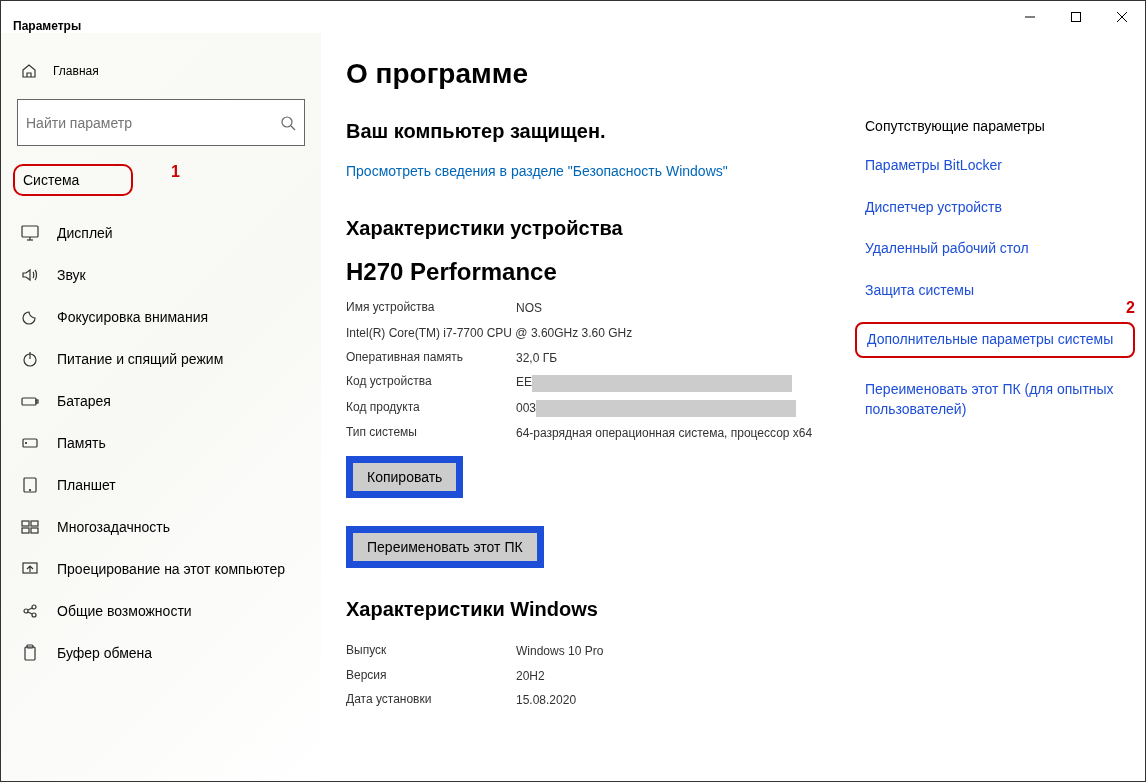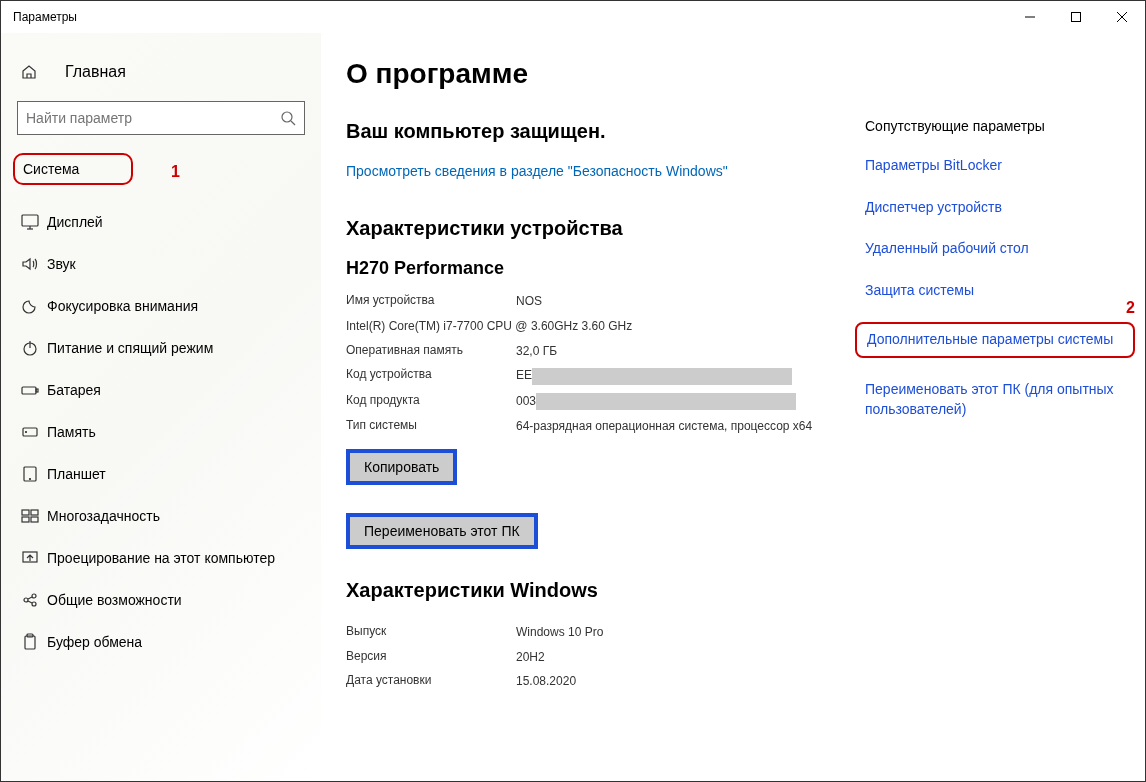--- a/index.html
+++ b/index.html
@@ -1,56 +1,56 @@
 <!DOCTYPE html>
 <html><head>
 <meta charset="utf-8">
 <style>
 * { margin: 0; padding: 0; box-sizing: border-box; font-family: "Segoe UI", Arial, sans-serif; }
 body { background: #fff; width: 1146px; height: 782px; overflow: hidden; border: 1px solid #333; position: relative; }
 
-.titlebar { height: 32px; display: flex; align-items: center; justify-content: space-between; padding-left: 12px; }
+.titlebar { height: 32px; display: flex; align-items: flex-end; justify-content: space-between; padding-left: 12px; font-weight: bold; }
 .titlebar-title { font-size: 12px; color: #000; }
 .window-controls { display: flex; }
 .window-btn { width: 46px; height: 32px; display: flex; align-items: center; justify-content: center; font-size: 14px; color: #000; }
 .window-btn svg { width: 10px; height: 10px; }
 
 .content { display: flex; height: calc(100% - 32px); }
 
 .sidebar { width: 320px; padding: 20px 0 0 0; background: linear-gradient(135deg, #fafaf7 0%, #f8f8f5 50%, #ffffff 100%); }
-.home-link { display: flex; align-items: center; gap: 28px; padding: 10px 20px; font-size: 16px; color: #000; }
+.home-link { display: flex; align-items: center; gap: 16px; padding: 10px 20px; font-size: 12px; color: #000; }
 .home-link .icon { width: 16px; height: 16px; }
-.search-box { margin: 10px 16px; border: 1px solid #666; display: flex; align-items: center; height: 34px; padding: 0 8px; background: #fff; }
+.search-box { margin: 10px 16px; border: 1px solid #666; display: flex; align-items: center; height: 47px; padding: 0 8px; background: #fff; }
 .search-input { flex: 1; border: none; outline: none; font-size: 14px; background: transparent; }
 .search-icon { width: 16px; height: 16px; color: #666; }
 
 .section-header { display: inline-block; margin: 8px 12px; padding: 6px 52px 6px 8px; border: 2px solid #c00; border-radius: 10px; font-size: 14px; color: #000; position: relative; }
 .annotation-1 { color: #c00; font-weight: bold; font-size: 16px; position: absolute; left: 170px; top: 162px; }
 
 .nav-list { margin-top: 8px; }
-.nav-item { display: flex; align-items: center; gap: 8px; padding: 12px 20px; font-size: 14px; color: #000; cursor: default; }
+.nav-item { display: flex; align-items: center; gap: 18px; padding: 12px 20px; font-size: 14px; color: #000; cursor: default; }
 .nav-item .icon { width: 18px; height: 18px; flex-shrink: 0; color: #333; }
 
 .main { flex: 1; padding: 25px 30px 0 25px; overflow-y: auto; display: flex; gap: 40px; }
 .main-left { flex: 1; max-width: 510px; }
 .main-right { width: 250px; padding-top: 60px; }
 
 h1 { font-size: 28px; font-weight: 600; margin-bottom: 30px; }
 h2 { font-size: 20px; font-weight: 600; margin-bottom: 18px; }
-h3 { font-size: 18px; font-weight: 600; margin-bottom: 10px; }
+h3 { font-size: 24px; font-weight: 600; margin-bottom: 10px; }
 
 .security-link { color: #0067b8; font-size: 14px; margin-bottom: 35px; display: block; line-height: 1.5; }
 
 .device-section { margin-bottom: 25px; }
 .spec-row { display: flex; font-size: 12px; padding: 4px 0; color: #333; }
 .spec-label { width: 170px; flex-shrink: 0; }
 .spec-value { flex: 1; line-height: 1.4; }
 .redacted { background: #ccc; color: transparent; display: inline-block; height: 17px; vertical-align: middle; }
 
-.btn { background: #ccc; border: 4px solid #1d4ed8; padding: 6px 14px; font-size: 14px; margin-top: 10px; margin-right: 10px; display: inline-block; }
+.btn { background: #ccc; border: 7px solid #1d4ed8; padding: 6px 14px; font-size: 14px; margin-top: 10px; margin-right: 10px; display: inline-block; }
 
 .related-heading { font-size: 14px; font-weight: 400; color: #000; margin-bottom: 22px; }
 .related-link { display: block; color: #1d4ed8; font-size: 14px; margin-bottom: 22px; line-height: 1.4; }
 .related-link.highlighted { border: 2px solid #c00; border-radius: 8px; padding: 6px 10px; margin-left: -10px; margin-right: -20px; }
 .annotation-2 { color: #c00; font-weight: bold; font-size: 16px; position: absolute; right: 10px; top: 298px; }
 
 .icon svg { width: 100%; height: 100%; }
 </style>
 </head>
 <body>

